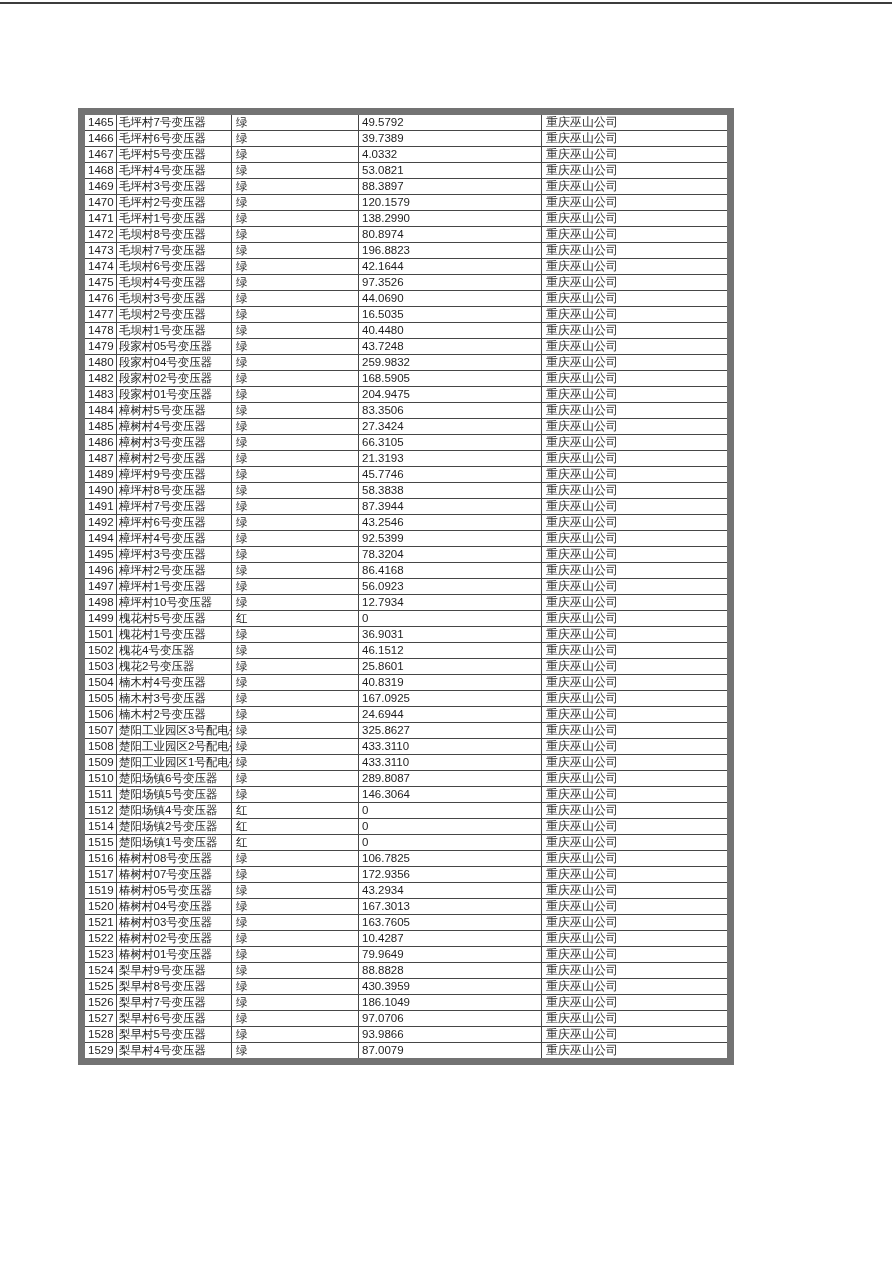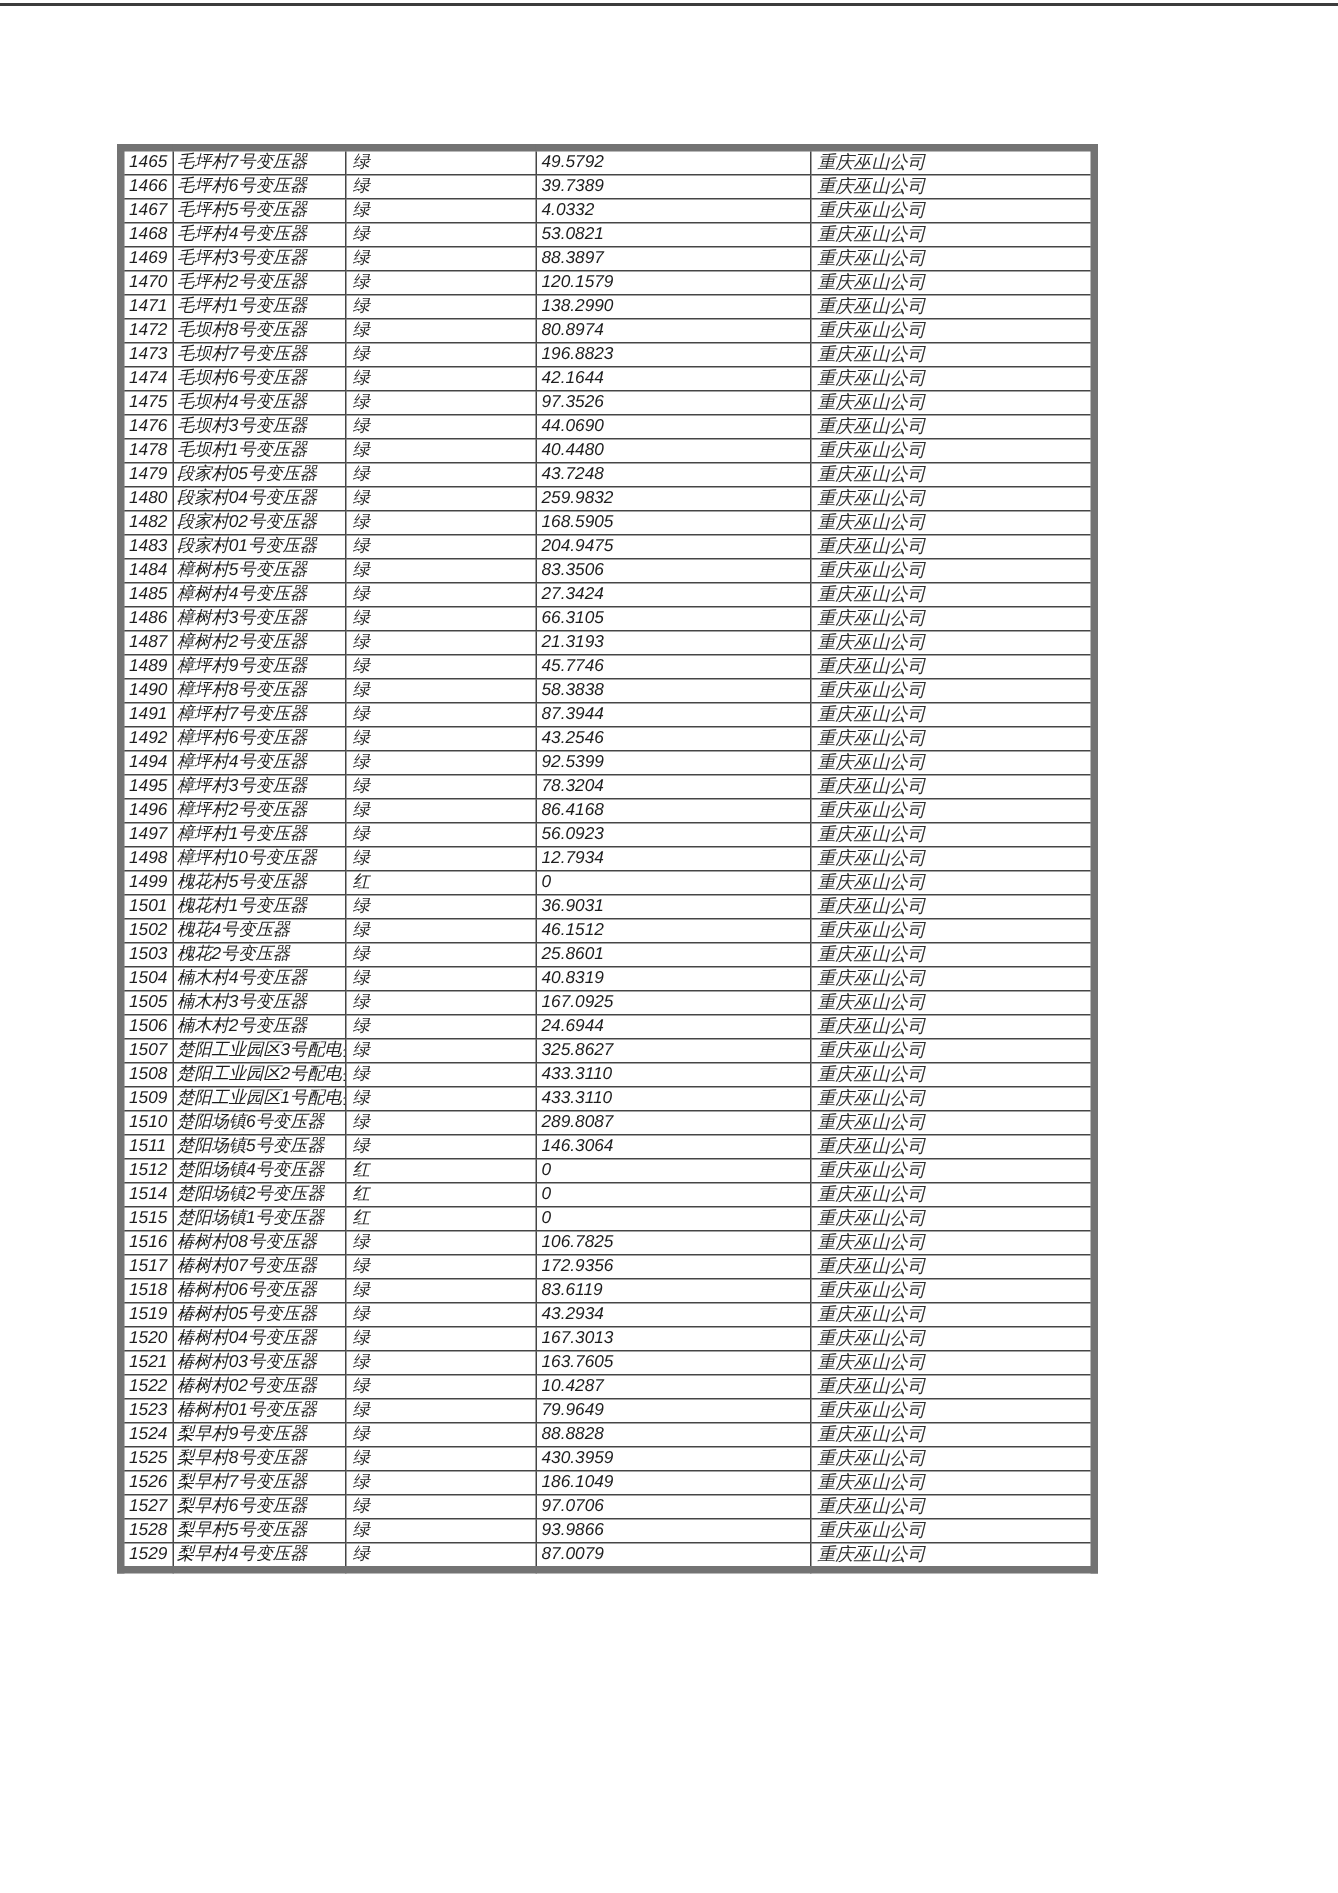--- a/index.html
+++ b/index.html
@@ -14,26 +14,25 @@
   .top-rule {
     position: absolute;
     top: 2px;
     left: 0;
     width: 892px;
     height: 2px;
   }
   .sheet-table {
     position: absolute;
     left: 78px;
-    top: 96px;
+    top: 108px;
     width: 649px;
     border-collapse: collapse;
     table-layout: fixed;
-    border: 5px solid #737373;
-    font-style: italic;
+    border: 7px solid #737373;
   }
   .sheet-table td {
     border: 1px solid #464646;
     height: 15px;
     line-height: 15px;
     padding: 0;
     font-size: 11.5px;
     color: #1d1d1d;
     white-space: nowrap;
     overflow: hidden;
@@ -142,20 +141,27 @@
         <td class="col-company">重庆巫山公司</td>
       </tr>
       <tr>
         <td class="col-idx">1476</td>
         <td class="col-name">毛坝村3号变压器</td>
         <td class="col-status">绿</td>
         <td class="col-value">44.0690</td>
         <td class="col-company">重庆巫山公司</td>
       </tr>
       <tr>
+        <td class="col-idx">1477</td>
+        <td class="col-name">毛坝村2号变压器</td>
+        <td class="col-status">绿</td>
+        <td class="col-value">16.5035</td>
+        <td class="col-company">重庆巫山公司</td>
+      </tr>
+      <tr>
         <td class="col-idx">1478</td>
         <td class="col-name">毛坝村1号变压器</td>
         <td class="col-status">绿</td>
         <td class="col-value">40.4480</td>
         <td class="col-company">重庆巫山公司</td>
       </tr>
       <tr>
         <td class="col-idx">1479</td>
         <td class="col-name">段家村05号变压器</td>
         <td class="col-status">绿</td>
@@ -387,27 +393,20 @@
         <td class="col-company">重庆巫山公司</td>
       </tr>
       <tr>
         <td class="col-idx">1517</td>
         <td class="col-name">椿树村07号变压器</td>
         <td class="col-status">绿</td>
         <td class="col-value">172.9356</td>
         <td class="col-company">重庆巫山公司</td>
       </tr>
       <tr>
-        <td class="col-idx">1518</td>
-        <td class="col-name">椿树村06号变压器</td>
-        <td class="col-status">绿</td>
-        <td class="col-value">83.6119</td>
-        <td class="col-company">重庆巫山公司</td>
-      </tr>
-      <tr>
         <td class="col-idx">1519</td>
         <td class="col-name">椿树村05号变压器</td>
         <td class="col-status">绿</td>
         <td class="col-value">43.2934</td>
         <td class="col-company">重庆巫山公司</td>
       </tr>
       <tr>
         <td class="col-idx">1520</td>
         <td class="col-name">椿树村04号变压器</td>
         <td class="col-status">绿</td>

